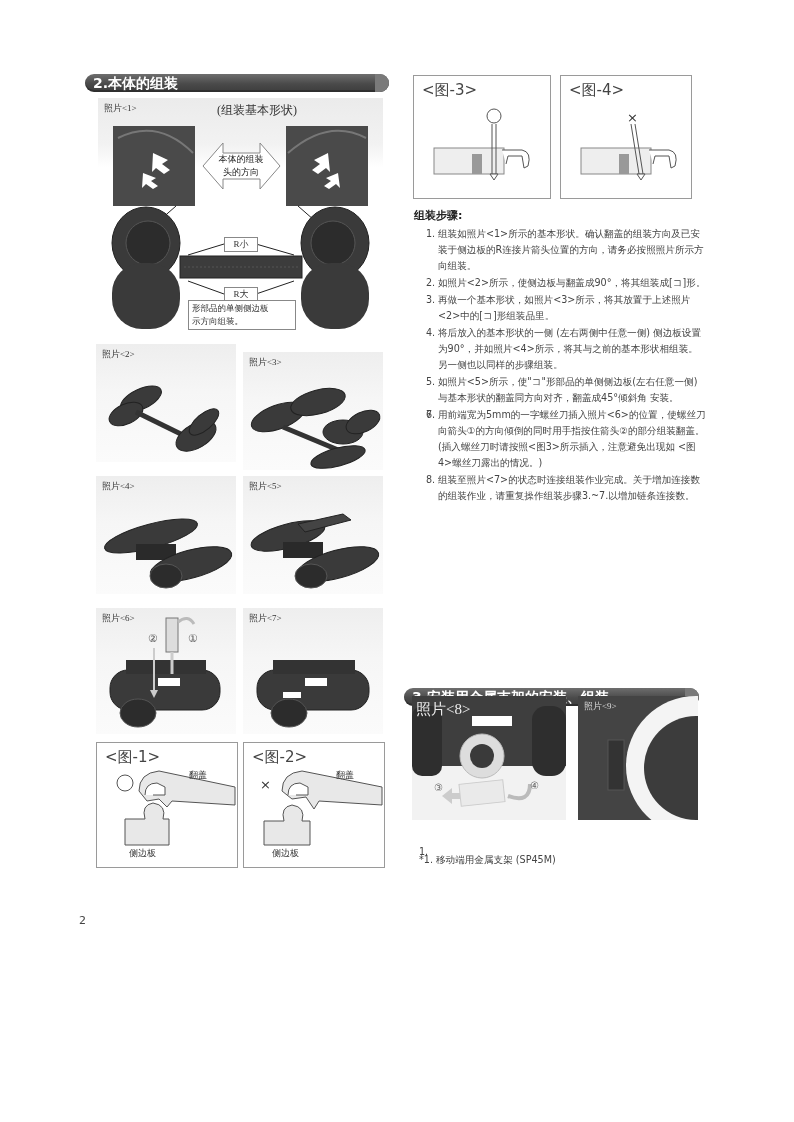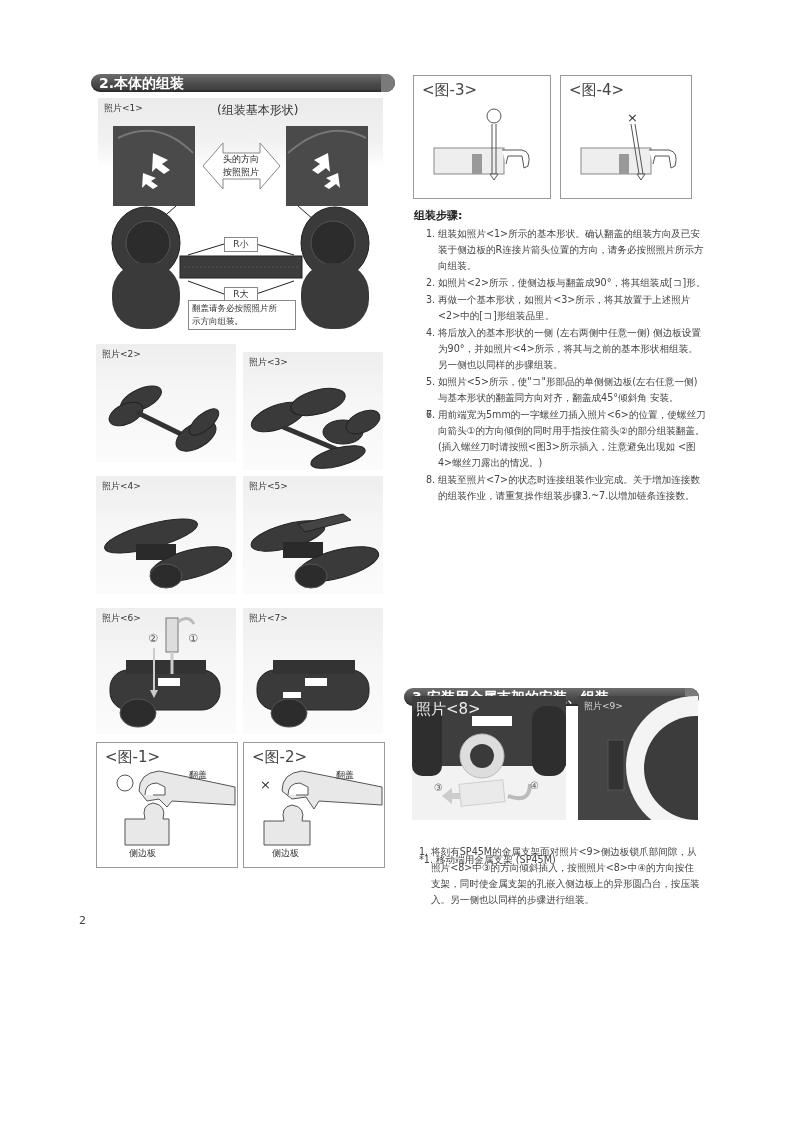--- a/index.html
+++ b/index.html
@@ -5,36 +5,36 @@
   html, body { margin:0; padding:0; background:#ffffff; }
   body { width:794px; height:1122px; position:relative; overflow:hidden;
          font-family:"DejaVu Sans", "Liberation Sans", sans-serif; color:#333; }
   .abs { position:absolute; }
   .section-bar { position:absolute; height:18px; border-radius:9px;
     background:linear-gradient(180deg,#6e6e6e 0%,#4a4a4a 55%,#3d3d3d 100%);
     color:#fff; font-weight:bold; font-size:14px; line-height:18px; padding-left:8px;
     box-shadow: inset 0 -2px 0 rgba(0,0,0,0.25); }
   .section-bar .endcap { position:absolute; right:0; top:0; width:14px; height:18px;
     border-radius:0 9px 9px 0; background:#7a7a7a; }
-  .photo { position:absolute; background:linear-gradient(180deg,#eeeeee 0%,#f6f6f6 40%,#fbfbfb 100%); overflow:hidden; }
+  .photo { position:absolute; background:linear-gradient(180deg,#eeeeee 0%,#f6f6f6 40%,#fbfbfb 100%); overflow:hidden;font-family:Liberation Serif, serif; }
   .photo-label { position:absolute; left:6px; top:4px; font-size:9px; color:#333; }
   .diagram { position:absolute; border:1px solid #9a9a9a; background:#fff; }
   .diag-label { position:absolute; left:8px; top:5px; font-size:15px; color:#444; }
   .steps-title { position:absolute; font-size:11px; font-weight:bold; color:#222; }
   ol.steps { position:absolute; margin:0; padding:0; list-style:none; font-size:9.6px; line-height:16px; color:#444; }
   ol.steps li { position:relative; padding-left:12px; margin-bottom:1px; }
   ol.steps li .num { position:absolute; left:0; top:0; }
   .small-text { font-size:9.6px; line-height:16px; color:#444;margin-top:24px; }
   .chain-dark { fill:#3a3a3a; stroke:#222; stroke-width:1; }
   .page-num { position:absolute; font-size:11px; color:#444; }
 </style>
 </head>
 <body>
 
-<div class="section-bar" style="left:91px; top:74px; width:296px;">
+<div class="section-bar" style="left:85px; top:74px; width:296px;">
   <span>2.本体的组装</span>
   <span class="endcap"></span>
 </div>
 
 <div class="photo" style="left:98px; top:98px; width:285px; height:232px; background:linear-gradient(180deg,#ebebeb 0%,#f2f2f2 20%,#ffffff 30%);">
   <span class="photo-label">照片&lt;1&gt;</span>
   <span class="abs" style="left:119px; top:4px; font-size:12px; color:#333;">(组装基本形状)</span>
   <svg width="285" height="232" style="position:absolute;left:0;top:0;">
 
     <rect x="15" y="28" width="82" height="80" fill="#4a4a4a"></rect>
@@ -62,27 +62,27 @@
 
     <rect x="82" y="158" width="122" height="22" fill="#3c3c3c" stroke="#222"></rect>
     <line x1="86" y1="169" x2="200" y2="169" stroke="#555" stroke-dasharray="2,2"></line>
 
     <line x1="126" y1="146" x2="90" y2="157" stroke="#222"></line>
     <line x1="158" y1="146" x2="196" y2="157" stroke="#222"></line>
     <line x1="126" y1="196" x2="90" y2="183" stroke="#222"></line>
     <line x1="158" y1="196" x2="196" y2="183" stroke="#222"></line>
   </svg>
   <span class="abs" style="left:120px; top:55px; font-size:9px; line-height:13px; color:#222; text-align:center; width:46px;">
-    <span>头的方向</span><br>
-    <span>按照照片</span>
+    <span>本体的组装</span><br>
+    <span>头的方向</span>
   </span>
   <span class="abs" style="left:126px; top:139px; width:32px; height:13px; border:1px solid #888; background:#fff; font-size:9px; text-align:center; line-height:13px;">R小</span>
   <span class="abs" style="left:126px; top:189px; width:32px; height:13px; border:1px solid #888; background:#fff; font-size:9px; text-align:center; line-height:13px;">R大</span>
   <span class="abs" style="left:90px; top:202px; width:100px; border:1px solid #888; background:#fff; font-size:8.5px; line-height:13px; padding:1px 3px;">
-    <span>翻盖请务必按照照片所</span><br>
+    <span>形部品的单侧侧边板</span><br>
     <span>示方向组装。</span>
   </span>
 </div>
 
 <div class="photo" style="left:96px; top:344px; width:140px; height:118px;">
   <span class="photo-label">照片&lt;2&gt;</span>
   <svg width="140" height="118" style="position:absolute;left:0;top:0;">
     <ellipse cx="45" cy="55" rx="22" ry="10" transform="rotate(-25 45 55)" class="chain-dark"></ellipse>
     <ellipse cx="30" cy="70" rx="18" ry="10" transform="rotate(-25 30 70)" class="chain-dark"></ellipse>
     <line x1="40" y1="68" x2="95" y2="95" stroke="#333" stroke-width="5"></line>
@@ -234,16 +234,16 @@
     <rect width="120" height="124" fill="#444"></rect>
     <circle cx="118" cy="70" r="70" fill="#f4f4f4"></circle>
     <circle cx="118" cy="72" r="52" fill="#3c3c3c"></circle>
     <rect x="30" y="44" width="16" height="50" fill="#333" stroke="#555"></rect>
   </svg>
   <span class="abs" style="left:6px; top:4px; font-size:9px; color:#ddd;">照片&lt;9&gt;</span>
 </div>
 
 <div class="abs small-text" style="left:419px; top:828px;">*1. 移动端用金属支架 (SP45M)</div>
 <ol class="steps" style="left:419px; top:844px; width:282px;">
-  <li><span class="num">1.</span><span>将刻有SP45M的金属支架面对照片&lt;9&gt;侧边板锁爪部间隙，从照片&lt;8&gt;中③的方向倾斜插入，按照照片&lt;8&gt;中④的方向按住支架，同时使金属支架的孔嵌入侧边板上的异形圆凸台，按压装入。另一侧也以同样的步骤进行组装。</span></li>
+  <li><span class="num">1.</span></li>
 </ol>
 
 <div class="page-num" style="left:79px; top:914px;">2</div>
 
 </body></html>

